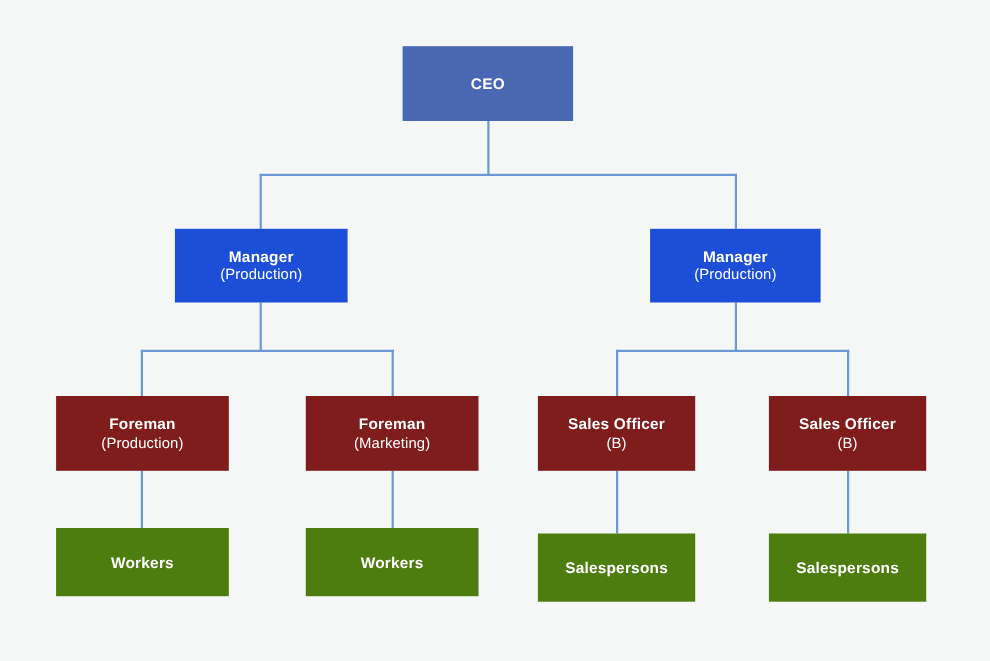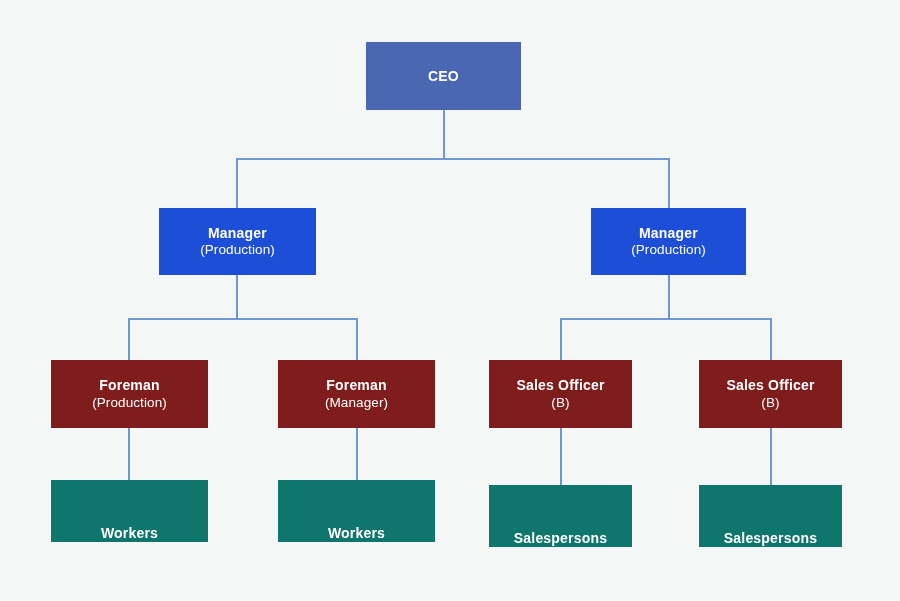--- a/index.html
+++ b/index.html
@@ -38,21 +38,21 @@
   .node-sub {
     font-weight: normal;
     font-size: 13.5px;
     letter-spacing: 0.1px;
     margin-top: 1px;
     text-align: center;
   }
   .tier-0 { background: #4a67b4; }
   .tier-1 { background: #1d4ed8; }
   .tier-2 { background: #7f1d1d; }
-  .tier-3 { background: #0f766e; justify-content: flex-end; }
+  .tier-3 { background: #4d7c0f; }
 
   .connector {
     position: absolute;
     background: #6c99d6;
     z-index: 1;
   }
   .conn-v { width: 2px; }
   .conn-h { height: 2px; }
 </style>
 </head>
@@ -98,21 +98,21 @@
     <span class="node-sub">(Production)</span>
   </div>
 
   <div class="node tier-2" style="left:51px; top:360px; width:157px; height:68px;">
     <span class="node-title">Foreman</span>
     <span class="node-sub">(Production)</span>
   </div>
 
   <div class="node tier-2" style="left:278px; top:360px; width:157px; height:68px;">
     <span class="node-title">Foreman</span>
-    <span class="node-sub">(Manager)</span>
+    <span class="node-sub">(Marketing)</span>
   </div>
 
   <div class="node tier-2" style="left:489px; top:360px; width:143px; height:68px;">
     <span class="node-title">Sales Officer</span>
     <span class="node-sub">(B)</span>
   </div>
 
   <div class="node tier-2" style="left:699px; top:360px; width:143px; height:68px;">
     <span class="node-title">Sales Officer</span>
     <span class="node-sub">(B)</span>

